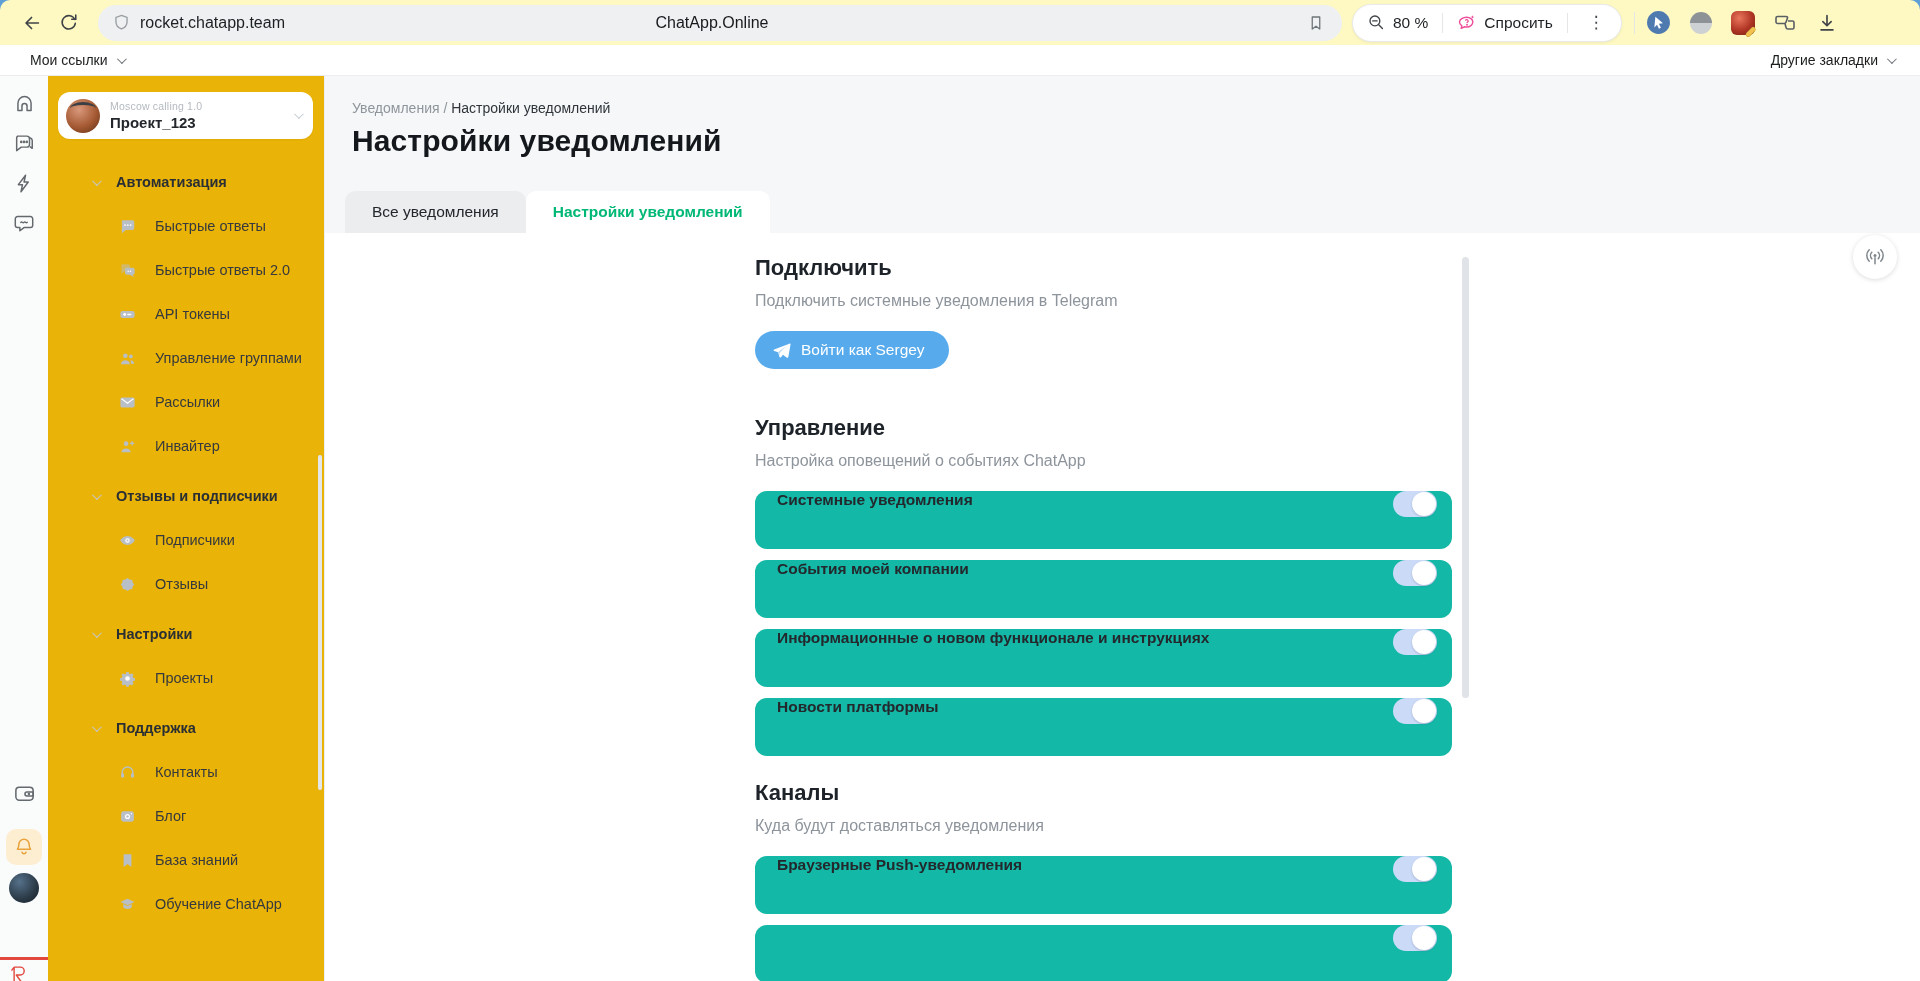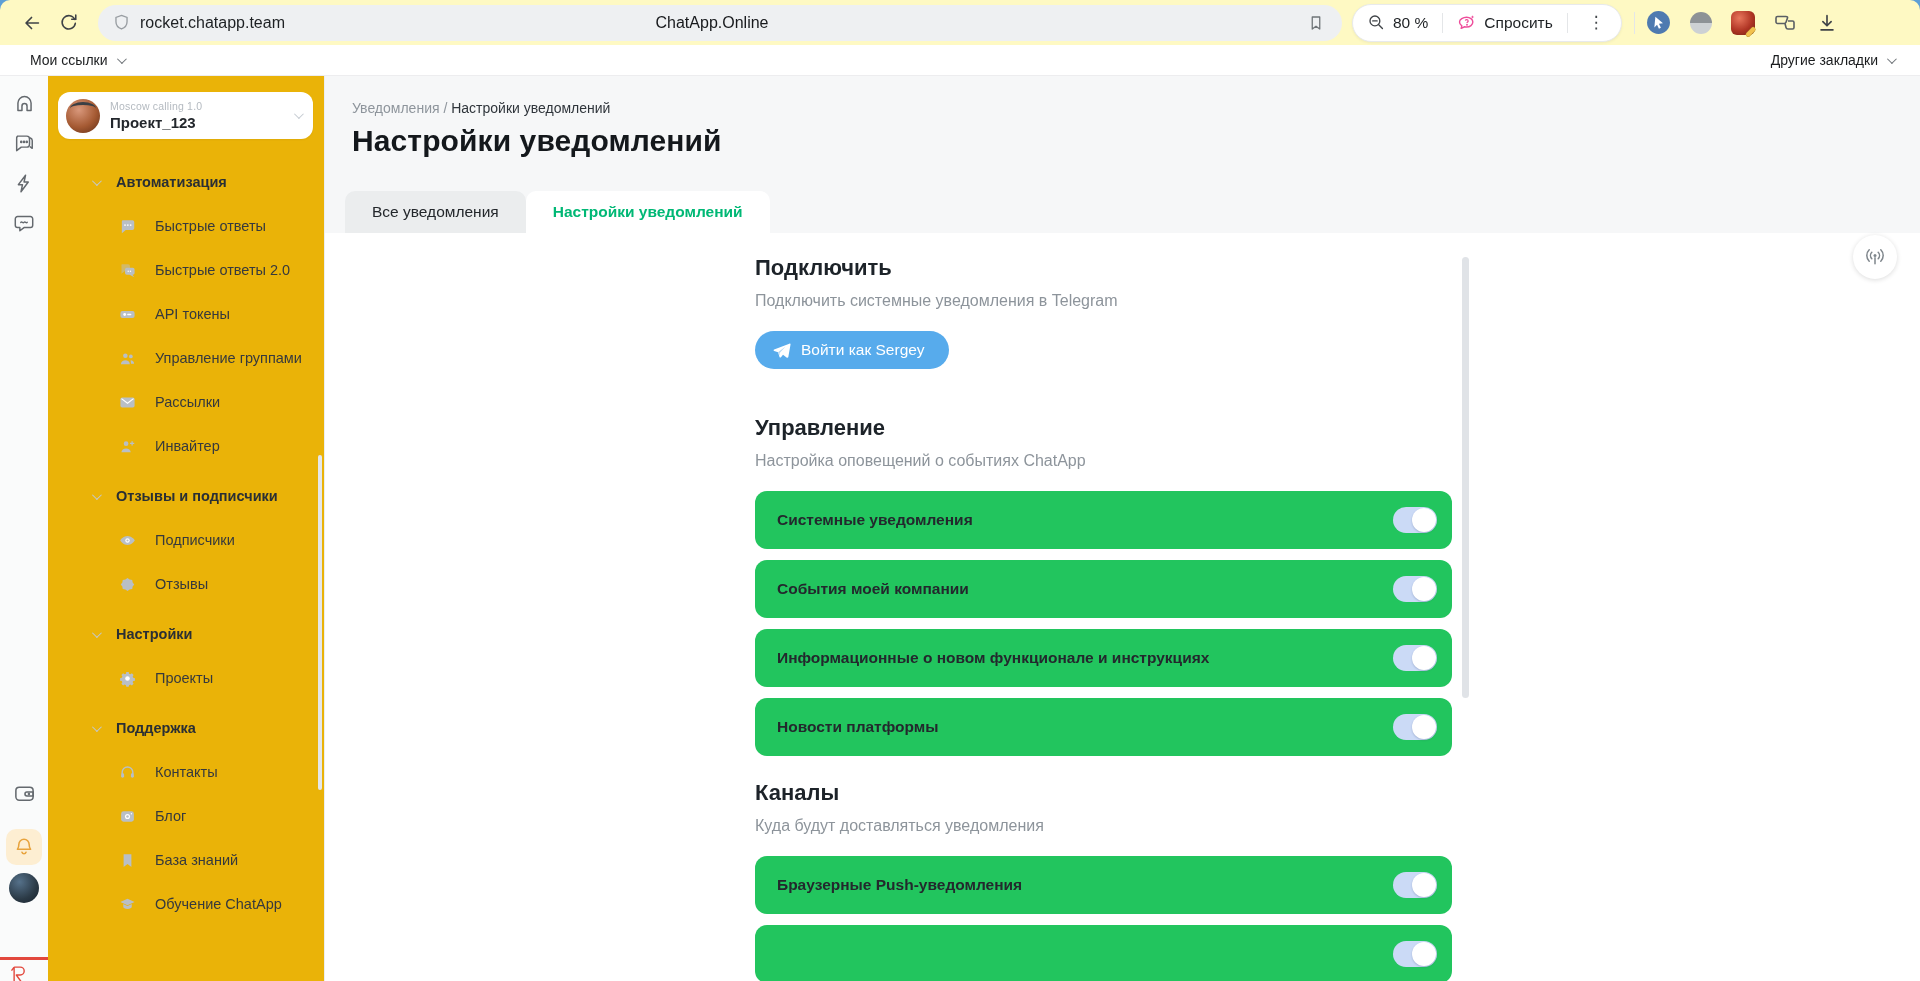--- a/index.html
+++ b/index.html
@@ -82,21 +82,21 @@
   .tab.active{background:#fff;color:var(--accent-green);font-weight:600;}
   .content{position:absolute;left:430px;top:157px;width:697px;padding-top:22px;}
   .content h2{font-size:22px;font-weight:600;color:#1d2329;line-height:26px;margin-bottom:10px;}
   .section-sub{font-size:16px;color:#8d949b;line-height:20px;margin-bottom:20px;}
   .tg-btn{height:38px;border:none;border-radius:19px;background:var(--telegram-blue);color:#fff;
     font-family:inherit;font-size:15.5px;display:inline-flex;align-items:center;gap:10px;
     padding:0 24px 0 17px;cursor:pointer;margin-bottom:46px;}
   .sec-management h2{margin-top:0;}
   .sec-channels h2{margin-top:24px;}
   .sec-channels .cards{margin-top:2px;}
-  .toggle-card{height:58px;border-radius:12px;background:#22c55e;display:flex;align-items:center;
+  .toggle-card{height:58px;border-radius:12px;background:#14b8a6;display:flex;align-items:flex-start;
     justify-content:space-between;padding:0 15px 0 22px;margin-bottom:11px;}
   .toggle-label{font-size:15.5px;font-weight:700;color:#23282d;}
   .switch{width:44px;height:26px;border-radius:13px;background:var(--toggle-track);position:relative;
     flex:0 0 auto;cursor:pointer;}
   .switch .knob{position:absolute;right:1px;top:1px;width:24px;height:24px;border-radius:50%;background:#fff;
     box-shadow:0 1px 2px rgba(40,60,110,.25);}
   .toggle-card.partial{height:58px;margin-top:0;}
   .scroll-thumb{position:absolute;left:1137px;top:181px;width:7px;height:441px;background:#e0e3e7;border-radius:4px;cursor:pointer;}
   .float-btn{position:absolute;right:23px;top:159px;width:44px;height:44px;border-radius:50%;background:#fff;
     box-shadow:0 1px 5px rgba(0,0,0,.14);display:grid;place-items:center;cursor:pointer;}

